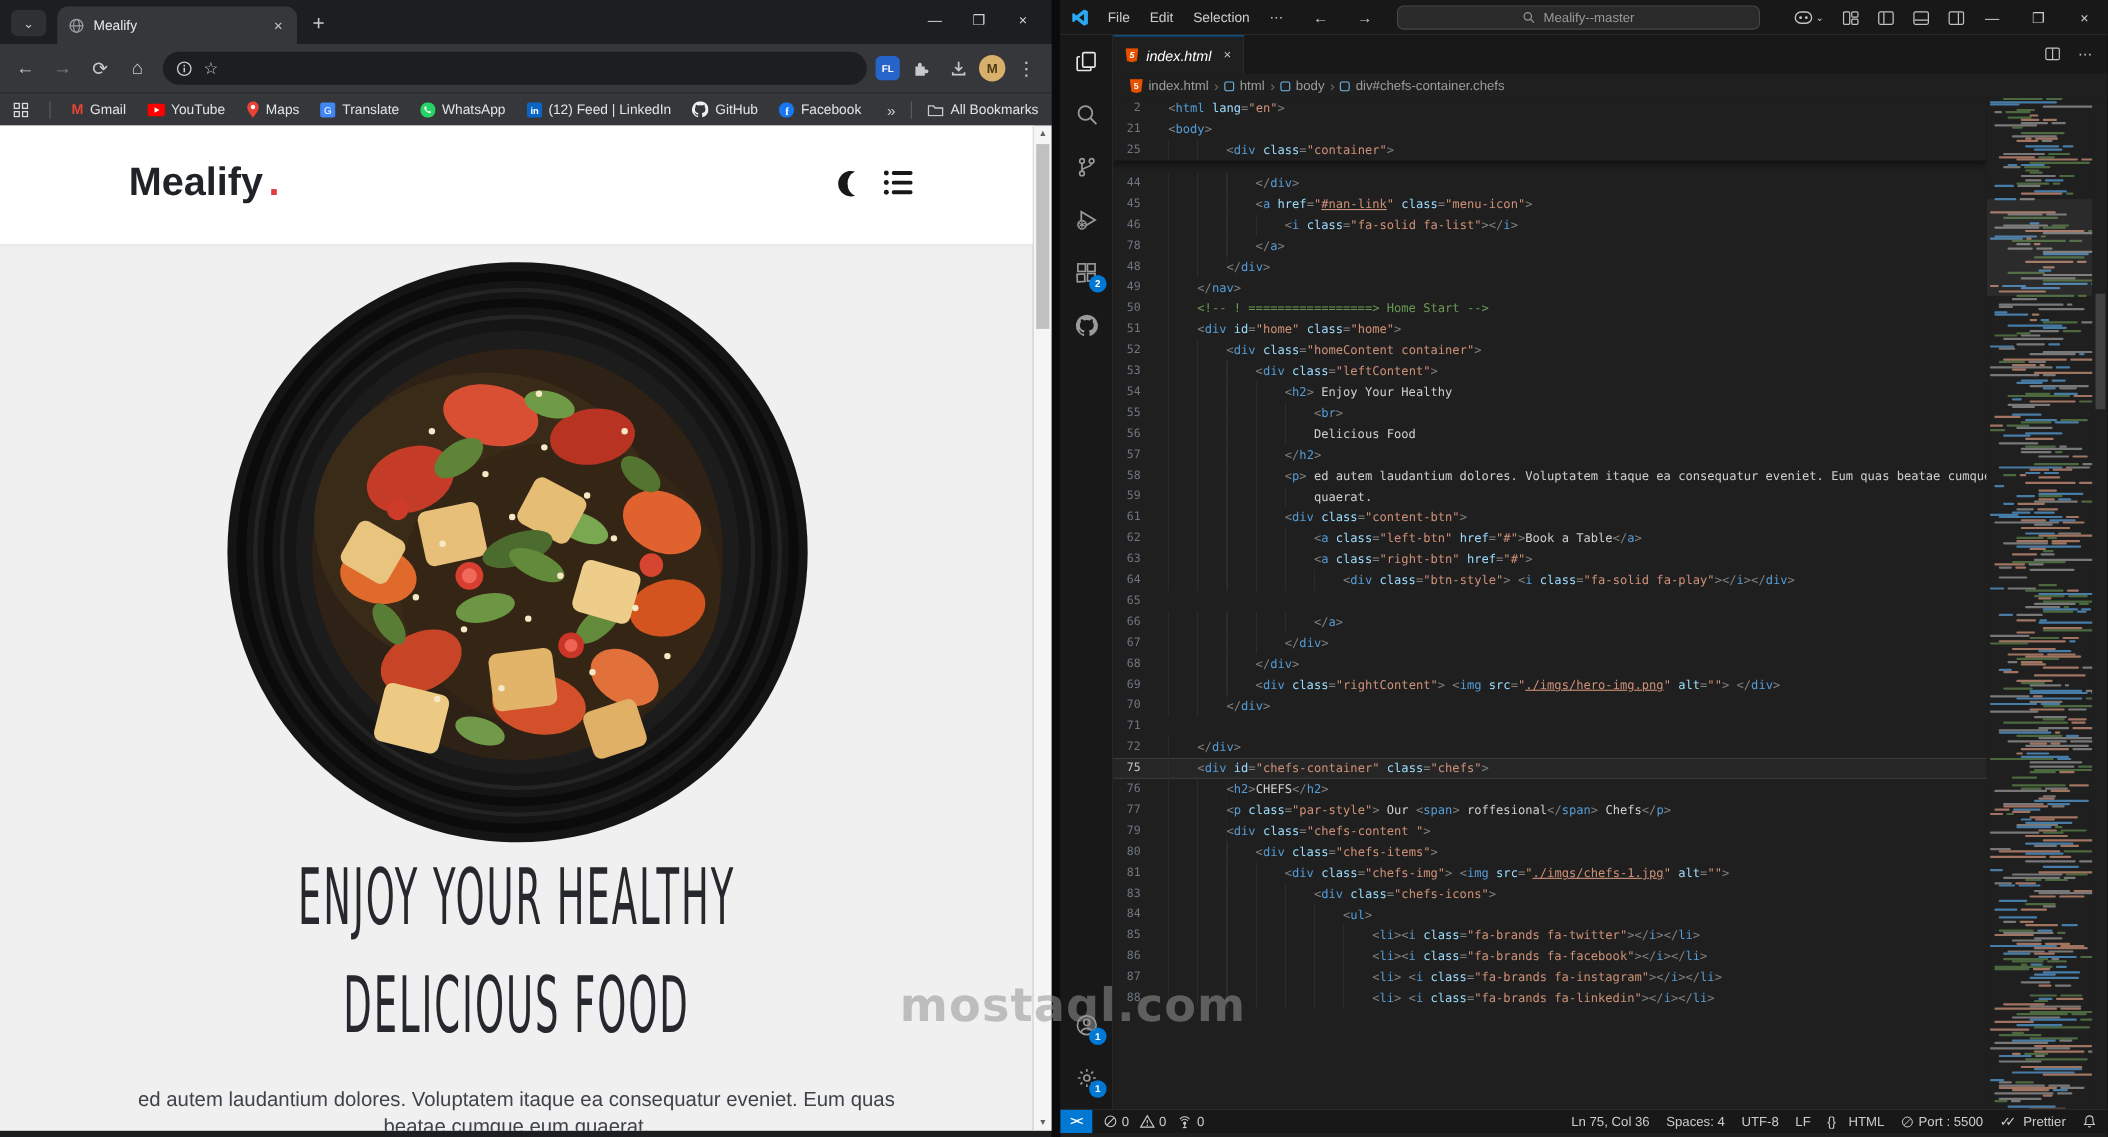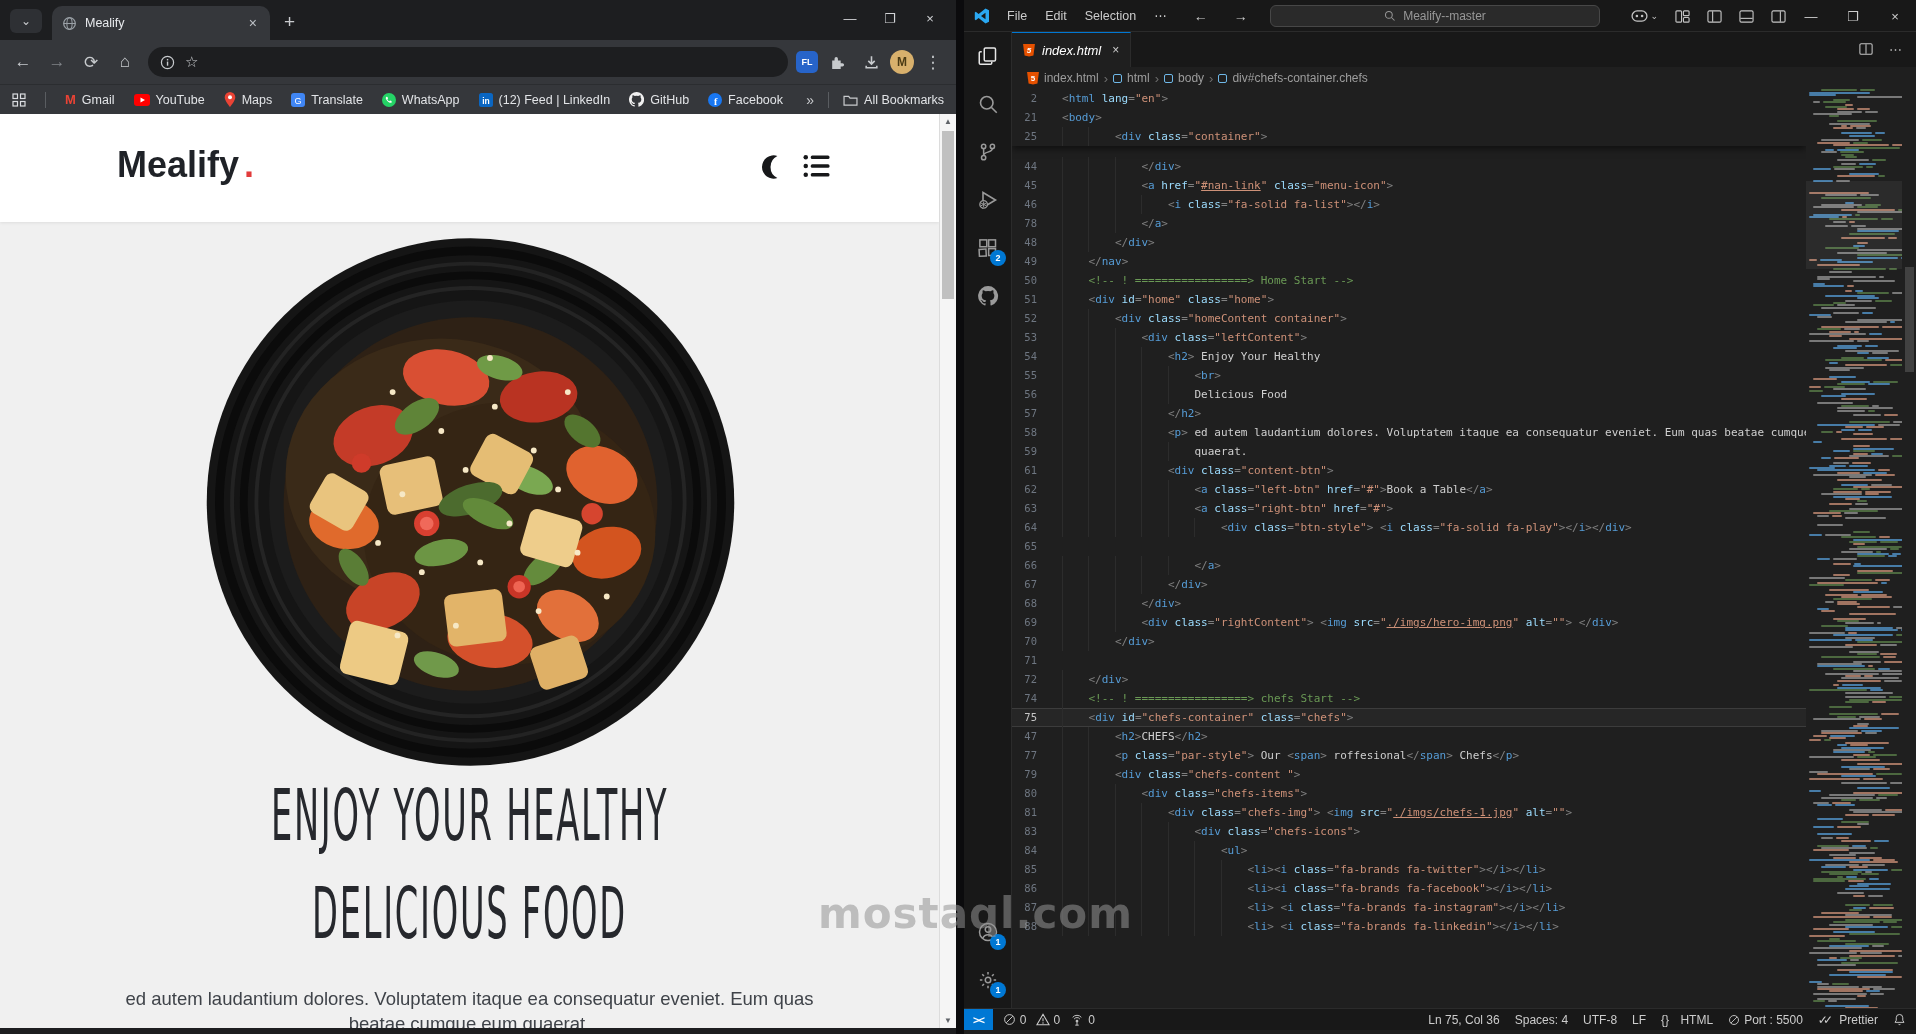--- a/index.html
+++ b/index.html
@@ -657,30 +657,26 @@
               <span class="lc" style="background-image: repeating-linear-gradient(to right, rgb(44, 44, 44) 0px, rgb(44, 44, 44) 1px, transparent 1px, transparent 4ch); background-size: 8ch 100%; background-repeat: no-repeat;"><span class="tk-p">        &lt;/</span><span class="tk-t">div</span><span class="tk-p">&gt;</span></span>
             </div>
             <div class="cl">
               <span class="ln">71</span>
               <span class="lc"></span>
             </div>
             <div class="cl">
               <span class="ln">72</span>
               <span class="lc" style="background-image: repeating-linear-gradient(to right, rgb(44, 44, 44) 0px, rgb(44, 44, 44) 1px, transparent 1px, transparent 4ch); background-size: 4ch 100%; background-repeat: no-repeat;"><span class="tk-p">    &lt;/</span><span class="tk-t">div</span><span class="tk-p">&gt;</span></span>
             </div>
-            <div class="cl">
-              <span class="ln">74</span>
-              <span class="lc" style="background-image: repeating-linear-gradient(to right, rgb(44, 44, 44) 0px, rgb(44, 44, 44) 1px, transparent 1px, transparent 4ch); background-size: 4ch 100%; background-repeat: no-repeat;"><span class="tk-c">    &lt;!-- ! =================&gt; chefs Start --&gt;</span></span>
-            </div>
             <div class="cl cur">
               <span class="ln">75</span>
               <span class="lc" style="background-image: repeating-linear-gradient(to right, rgb(44, 44, 44) 0px, rgb(44, 44, 44) 1px, transparent 1px, transparent 4ch); background-size: 4ch 100%; background-repeat: no-repeat;"><span class="tk-p">    &lt;</span><span class="tk-t">div</span><span class="tk-a"> id</span><span class="tk-p">=</span><span class="tk-s">"chefs-container"</span><span class="tk-a"> class</span><span class="tk-p">=</span><span class="tk-s">"chefs"</span><span class="tk-p">&gt;</span></span>
             </div>
             <div class="cl">
-              <span class="ln">47</span>
+              <span class="ln">76</span>
               <span class="lc" style="background-image: repeating-linear-gradient(to right, rgb(44, 44, 44) 0px, rgb(44, 44, 44) 1px, transparent 1px, transparent 4ch); background-size: 8ch 100%; background-repeat: no-repeat;"><span class="tk-p">        &lt;</span><span class="tk-t">h2</span><span class="tk-p">&gt;</span><span class="tk-x">CHEFS</span><span class="tk-p">&lt;/</span><span class="tk-t">h2</span><span class="tk-p">&gt;</span></span>
             </div>
             <div class="cl">
               <span class="ln">77</span>
               <span class="lc" style="background-image: repeating-linear-gradient(to right, rgb(44, 44, 44) 0px, rgb(44, 44, 44) 1px, transparent 1px, transparent 4ch); background-size: 8ch 100%; background-repeat: no-repeat;"><span class="tk-p">        &lt;</span><span class="tk-t">p</span><span class="tk-a"> class</span><span class="tk-p">=</span><span class="tk-s">"par-style"</span><span class="tk-p">&gt;</span><span class="tk-x"> Our </span><span class="tk-p">&lt;</span><span class="tk-t">span</span><span class="tk-p">&gt;</span><span class="tk-x"> roffesional</span><span class="tk-p">&lt;/</span><span class="tk-t">span</span><span class="tk-p">&gt;</span><span class="tk-x"> Chefs</span><span class="tk-p">&lt;/</span><span class="tk-t">p</span><span class="tk-p">&gt;</span></span>
             </div>
             <div class="cl">
               <span class="ln">79</span>
               <span class="lc" style="background-image: repeating-linear-gradient(to right, rgb(44, 44, 44) 0px, rgb(44, 44, 44) 1px, transparent 1px, transparent 4ch); background-size: 8ch 100%; background-repeat: no-repeat;"><span class="tk-p">        &lt;</span><span class="tk-t">div</span><span class="tk-a"> class</span><span class="tk-p">=</span><span class="tk-s">"chefs-content "</span><span class="tk-p">&gt;</span></span>
             </div>

